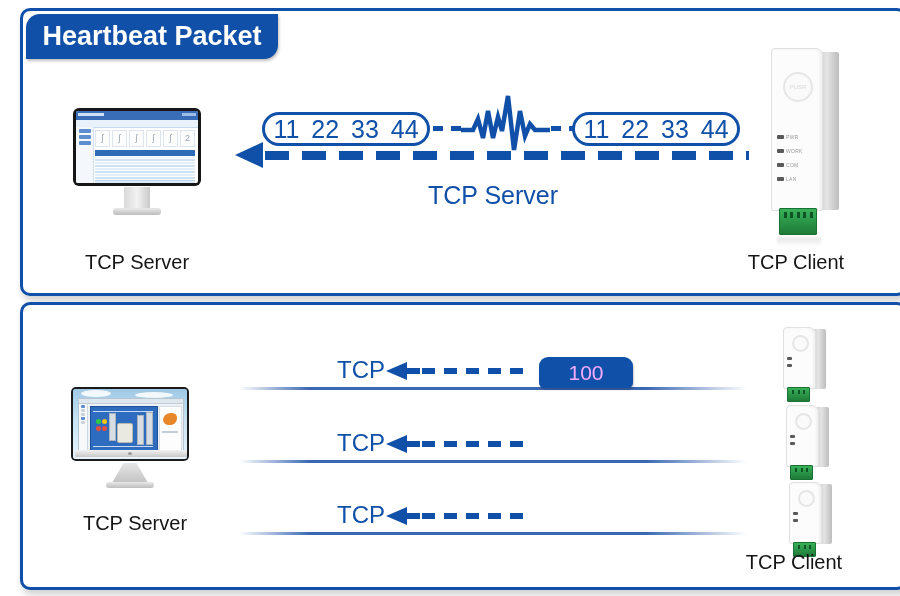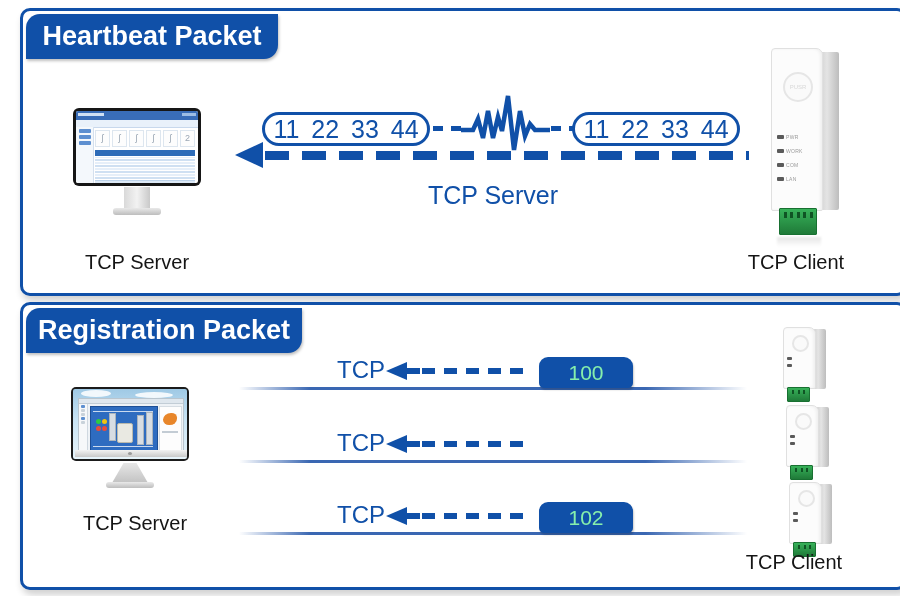--- a/index.html
+++ b/index.html
@@ -37,21 +37,21 @@
 
   
   .tcp-lbl{position:absolute;color:#1050a8;font-size:24px;}
   .row-head{position:absolute;width:0;height:0;border-top:9px solid transparent;
             border-bottom:9px solid transparent;border-right:21px solid #1050a8;}
   .row-stem{position:absolute;width:13px;height:6px;background:#1050a8;}
   .row-dash{position:absolute;width:108px;height:6px;
             background:repeating-linear-gradient(90deg,#1050a8 0 13px,transparent 13px 22px);}
   .row-line{position:absolute;left:216px;width:508px;height:3px;
             background:linear-gradient(90deg,rgba(58,103,178,0) 0%,#3a67b2 14%,#3a67b2 80%,rgba(58,103,178,0) 100%);}
-  .id-box{position:absolute;left:516px;width:94px;height:31px;background:#1050a8;color:#86efac;
+  .id-box{position:absolute;left:516px;width:94px;height:31px;background:#1050a8;color:#f0abfc;
           border-radius:9px 9px 5px 5px;font-size:21px;line-height:31px;text-align:center;
           box-shadow:1px 2px 2px rgba(0,0,0,.2);z-index:2;}
 
   
   .m1-bezel{position:absolute;left:58px;top:108px;width:128px;height:78px;background:#161616;
             border-radius:6px;padding:3px;box-sizing:border-box;}
   .m1-screen{position:relative;width:100%;height:100%;background:#fff;overflow:hidden;border-radius:2px;}
   .m1-titlebar{position:absolute;left:0;top:0;right:0;height:9px;background:#396db8;}
   .m1-titletext{position:absolute;left:2px;top:2px;width:26px;height:3px;background:#cfe0f4;}
   .m1-ticons{position:absolute;right:2px;top:2px;width:14px;height:3px;background:#9dbde4;}
@@ -186,21 +186,20 @@
           <i></i>
           <i></i>
           <i></i>
       </div>
       <div class="dev-reflect" style="left:6px;top:189px;width:44px;height:10px;"></div>
     </div>
     <div class="caption" style="left:708px;top:240px;width:130px;">TCP Client</div>
   </section>
 
   <section class="panel panel2">
-    <div class="badge badge2">Registration Packet</div>
 
     <div class="m2-bezel" style="left:48px;top:82px;">
       <div class="m2-screen">
         <div class="cloud" style="left:8px;top:1px;width:30px;height:7px;"></div>
         <div class="cloud" style="left:62px;top:3px;width:38px;height:6px;"></div>
         <div class="m2-window">
           <div class="m2-menubar"></div>
           <div class="m2-tools">
             <div class="m2-dot" style="background:#5d8fd0;"></div>
             <div class="m2-dot" style="background:#c8d2da;"></div>
@@ -244,21 +243,20 @@
     <div class="tcp-lbl" style="left:314px;top:124px;">TCP</div>
     <div class="row-head" style="left:363px;top:130px;"></div>
     <div class="row-stem" style="left:384px;top:136px;"></div>
     <div class="row-dash" style="left:399px;top:136px;"></div>
 
     <div class="row-line" style="top:227px;"></div>
     <div class="tcp-lbl" style="left:314px;top:196px;">TCP</div>
     <div class="row-head" style="left:363px;top:202px;"></div>
     <div class="row-stem" style="left:384px;top:208px;"></div>
     <div class="row-dash" style="left:399px;top:208px;"></div>
-    <div class="id-box" style="top:197px;">102</div>
 
     <div class="device" style="left:760px;top:22px;width:48px;height:78px;">
       <div class="dev-rail" style="left:30px;top:2px;width:13px;height:60px;"></div>
       <div class="dev-body" style="left:0;top:0;width:33px;height:62px;"></div>
       <div class="dev-logo" style="left:9px;top:8px;width:13px;height:13px;"></div>
       <div class="dev-led" style="left:4px;top:30px;">
           <i style="width:5px;height:3px;"></i>
         </div>
       <div class="dev-led" style="left:4px;top:37px;">
           <i style="width:5px;height:3px;"></i>

